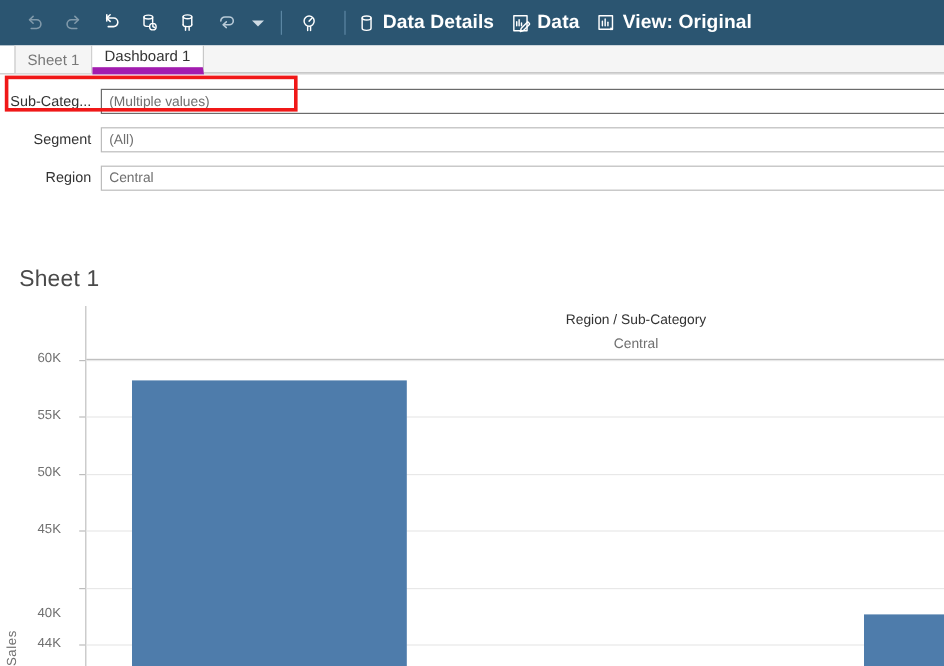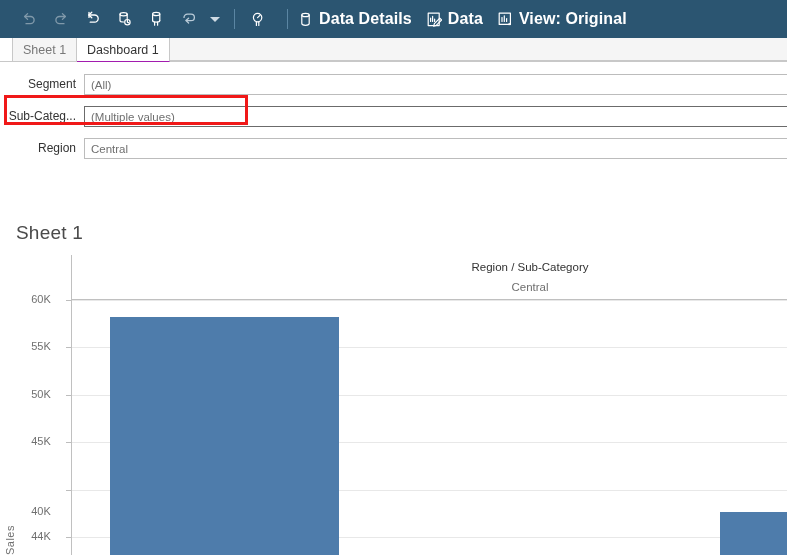--- a/index.html
+++ b/index.html
@@ -95,21 +95,21 @@
     color: #787878;
     background: #f5f5f5;
     border-right: 1px solid #c8c8c8;
     cursor: pointer;
     white-space: nowrap;
   }
   .tab:first-child { border-left: 1px solid #c8c8c8; margin-left: 12px; }
   .tab.active {
     background: #ffffff;
     color: #333333;
-    border-bottom: 1px solid #a21caf;
+    border-bottom: 6px solid #a21caf;
     margin-bottom: -1px;
   }
   .tabfill {
     flex: 1;
     background: #f5f5f5;
     border-bottom: 1px solid #c8c8c8;
   }
 
   
   .filters {
@@ -361,29 +361,29 @@
       <span>Sheet 1</span>
     </div>
     <div class="tab active">
       <span>Dashboard 1</span>
     </div>
     <div class="tabfill"></div>
   </div>
 
   <div class="filters">
 
-    <div class="filter-row">
-      <div class="filter-label">Segment</div>
-      <div class="filter-input">(All)</div>
-    </div>
-
     <div class="filter-row highlight">
       <div class="filter-label">Sub-Categ...</div>
       <div class="filter-input">(Multiple values)</div>
       <div class="redbox"></div>
+    </div>
+
+    <div class="filter-row">
+      <div class="filter-label">Segment</div>
+      <div class="filter-input">(All)</div>
     </div>
 
     <div class="filter-row">
       <div class="filter-label">Region</div>
       <div class="filter-input">Central</div>
     </div>
   </div>
 
   <div class="sheet-title">Sheet 1</div>
 

